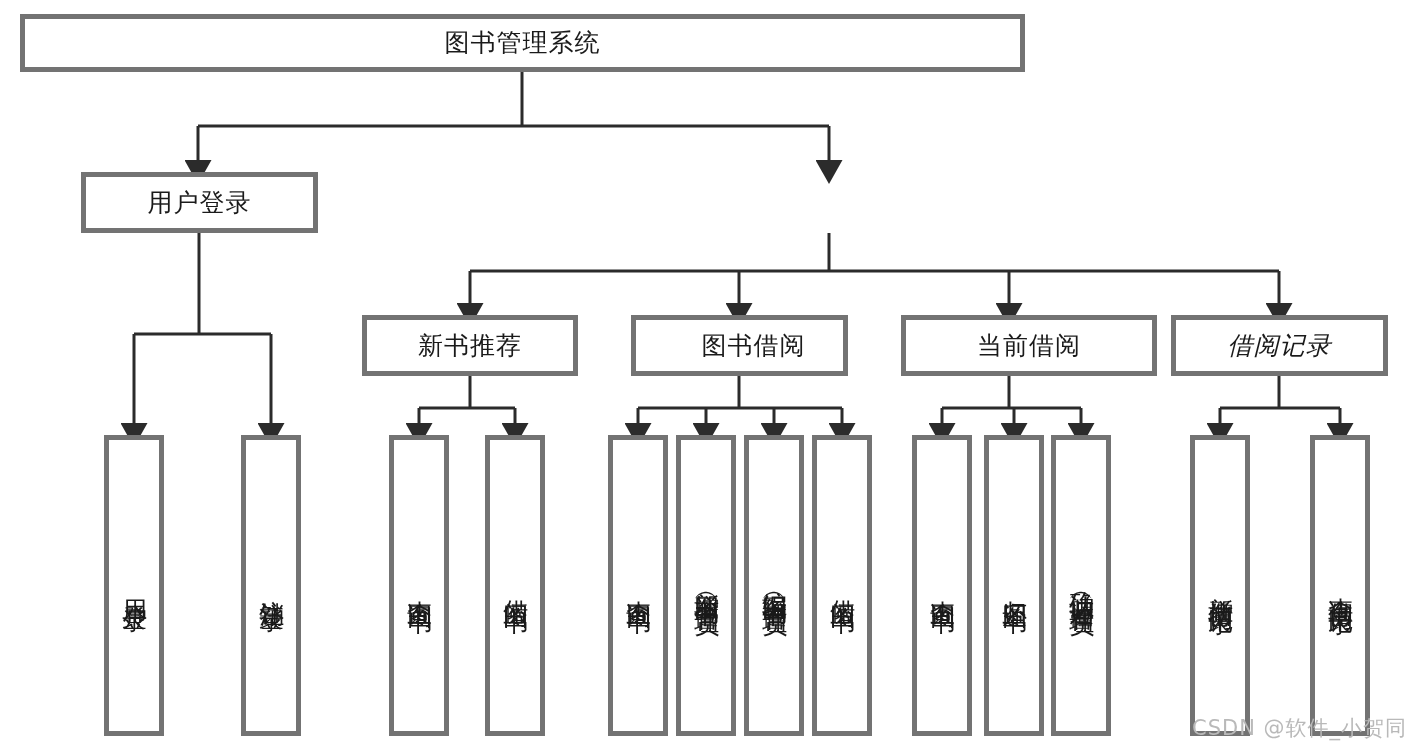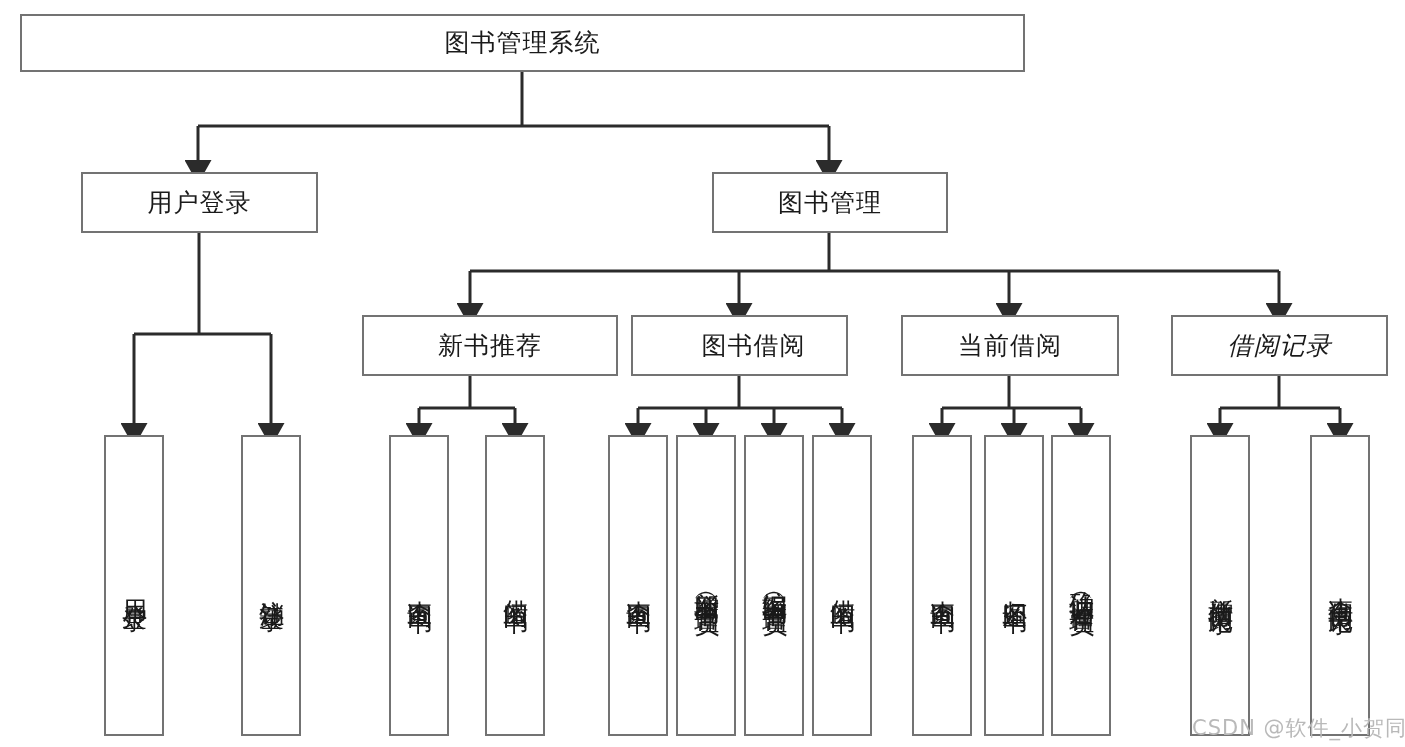--- a/index.html
+++ b/index.html
@@ -21,21 +21,21 @@
     position: absolute;
     left: 0;
     top: 0;
     width: 1405px;
     height: 747px;
     pointer-events: none;
   }
   .node {
     position: absolute;
     box-sizing: border-box;
-    border: 2px solid #737373;
+    border: 5px solid #737373;
     background: #ffffff;
     display: flex;
     align-items: center;
     justify-content: center;
     color: #1a1a1a;
   }
   .node .label {
     display: block;
     text-align: center;
     line-height: 1.18;
@@ -123,31 +123,28 @@
     </g>
   </svg>
 
   <div class="node root horiz" style="left:20px; top:14px; width:1005px; height:58px;">
     <span class="label">图书管理系统</span>
   </div>
 
   <div class="node horiz" style="left:81px; top:172px; width:237px; height:61px;">
     <span class="label">用户登录</span>
   </div>
-  <div class="node horiz" style="left:712px; top:172px; width:236px; height:61px;">
-    <span class="label">图书管理</span>
-  </div>
 
-  <div class="node horiz" style="left:362px; top:315px; width:256px; height:61px;">
+  <div class="node horiz" style="left:362px; top:315px; width:216px; height:61px;">
     <span class="label">新书推荐</span>
   </div>
   <div class="node horiz" style="left:631px; top:315px; width:217px; height:61px;padding-left:28px;">
     <span class="label">图书借阅</span>
   </div>
-  <div class="node horiz" style="left:901px; top:315px; width:218px; height:61px;">
+  <div class="node horiz" style="left:901px; top:315px; width:256px; height:61px;">
     <span class="label">当前借阅</span>
   </div>
   <div class="node horiz" style="left:1171px; top:315px; width:217px; height:61px;font-style:italic;">
     <span class="label">借阅记录</span>
   </div>
 
   <div class="node vert" style="left:104px; top:435px; width:60px; height:301px;">
     <span class="label">用户登录</span>
   </div>
   <div class="node vert" style="left:241px; top:435px; width:60px; height:301px;">

